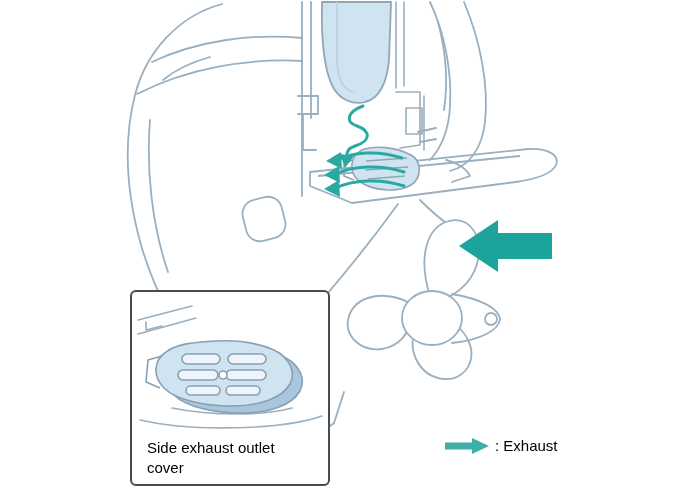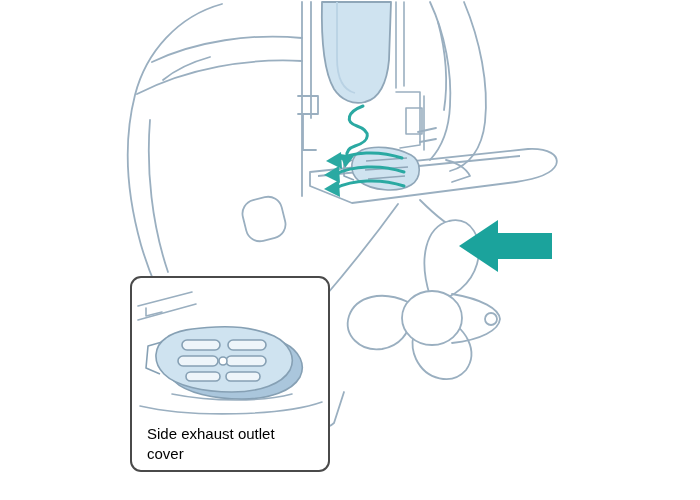--- a/index.html
+++ b/index.html
@@ -2,22 +2,22 @@
 <html><head>
 <meta charset="utf-8">
 <style>
   html,body{margin:0;padding:0;background:#ffffff;}
   .canvas{
     position:relative;width:700px;height:500px;background:#ffffff;
     overflow:hidden;font-family:"Liberation Sans",sans-serif;
   }
   .main-art{position:absolute;left:0;top:0;z-index:1;}
   .inset{
-    position:absolute;left:130px;top:276px;width:200px;height:196px;
-    background:#ffffff;border:2.5px solid #4a4a4a;border-radius:11px;
+    position:absolute;left:130px;top:290px;width:200px;height:196px;
+    background:#ffffff;border:2.5px solid #4a4a4a;border-radius:6px;
     box-sizing:border-box;z-index:2;
   }
   .inset-art{display:block;margin-top:2px;}
   .inset-caption{
     position:absolute;left:15px;bottom:7px;width:162px;
     font-size:15px;line-height:1.3;color:#000;
   }
   .legend{
     position:absolute;left:445px;top:437px;z-index:3;
     display:flex;flex-direction:column;gap:5px;
@@ -137,15 +137,21 @@
           <rect x="94" y="92" width="34" height="9" rx="4.5"></rect>
         </g>
         <circle cx="91" cy="81" r="4" fill="#ffffff"></circle>
         <path d="M 30,62 L 16,66 L 14,88 L 28,94" fill="none"></path>
       </g>
     </svg>
     <div class="inset-caption">Side exhaust outlet cover</div>
   </div>
 
   <div class="legend">
+    <div class="legend-row">
+      <svg width="44" height="16" viewBox="0 0 44 16">
+        <polygon points="0,4.5 27,4.5 27,0 44,8 27,16 27,11.5 0,11.5" fill="#3fb0a8"></polygon>
+      </svg>
+      <span class="legend-label">: Exhaust</span>
+    </div>
   </div>
 
 </div>
 
 </body></html>

